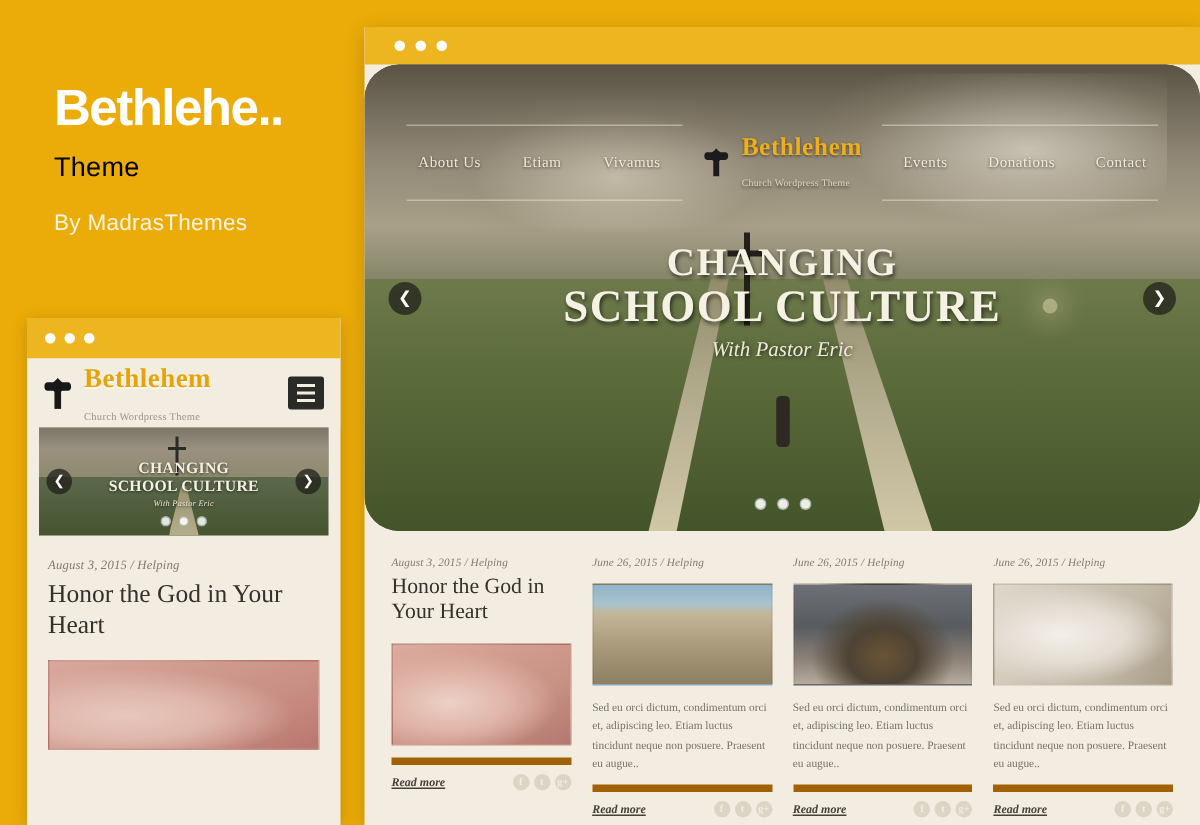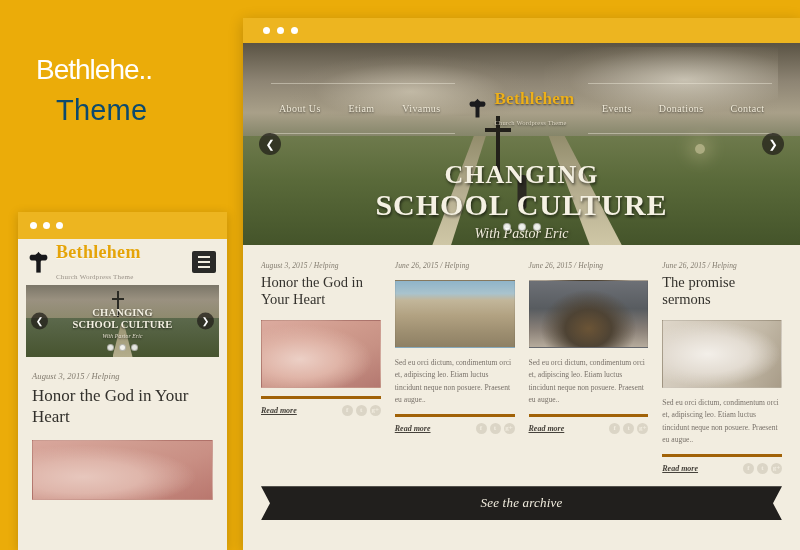--- a/index.html
+++ b/index.html
@@ -12,26 +12,26 @@
 
   
   .promo {
     position: absolute; left: 0; top: 0;
     width: 250px; height: 550px;
     background: #EBAC09;
     padding: 55px 0 0 36px;
     z-index: 1;
   }
   .promo-title {
-    font-size: 28px; font-weight: normal; color: #ffffff;
+    font-size: 34px; font-weight: bold; color: #ffffff;
     letter-spacing: -1px; line-height: 1.05; white-space: nowrap;
   }
   .promo-sub {
-    font-size: 29px; color: #0c4a6e; font-weight: 300;
-    margin-top: 10px; letter-spacing: .2px; margin-left: 20px;
+    font-size: 18px; color: #000000; font-weight: 300;
+    margin-top: 10px; letter-spacing: .2px;
   }
   .promo-by {
     font-size: 15px; color: #fbf2df; margin-top: 18px; letter-spacing: .2px;
   }
 
   
   .mobile {
     position: absolute; left: 18px; top: 212px;
     width: 209px; height: 338px;
     background: #F2EDE0;
@@ -143,22 +143,23 @@
     box-shadow: 0 3px 14px rgba(0,0,0,.2);
     overflow: hidden; z-index: 2;
   }
   .b-bar {
     height: 25px; background: #EDB520; display: flex;
     align-items: center; padding-left: 20px; gap: 7px;
   }
   .b-bar .dot { width: 7px; height: 7px; }
 
   .hero {
-    position: relative; height: 202px; overflow: hidden;
+    position: relative; height: 311px; overflow: hidden;
     background: linear-gradient(180deg,#3c3a30 0%,#5f6149 30%,#6d7350 58%,#4e5a33 100%);
+    border-radius: 23px;
   }
   .hero .sky {
     position: absolute; inset: 0 0 52% 0;
     background: linear-gradient(180deg,#5a5344 0%,#8e8574 40%,#a9a089 72%,#7f8164 100%);
   }
   .hero .cloud1 {
     position:absolute; left:8%; top:6%; width:44%; height:30%;
     background: radial-gradient(ellipse at 50% 60%, rgba(228,220,200,.55) 0%, rgba(150,140,120,.18) 55%, rgba(0,0,0,0) 72%);
   }
   .hero .cloud2 {
@@ -279,21 +280,21 @@
     background:
       radial-gradient(ellipse at 38% 50%, #f3efe9 0%, #e3dcd2 40%, rgba(0,0,0,0) 70%),
       linear-gradient(120deg,#ded6c9 0%,#cfc6b7 38%,#c2b8a6 68%,#a89c88 100%);
   }
   .c-body {
     font-family: "Liberation Serif", serif; font-size: 7.6px; color: #79726a;
     line-height: 1.62; margin-top: 9px;
   }
   .c-foot {
     display: flex; align-items: center; justify-content: space-between;
-    border-top: 3px solid #a16207; margin-top: 8px; padding-top: 6px;
+    border-top: 5px solid #a16207; margin-top: 8px; padding-top: 6px;
   }
   .read-more {
     font-family: "Liberation Serif", serif; font-style: italic; font-weight: bold;
     font-size: 8px; color: #46423b; text-decoration: underline;
   }
   .socials { display: flex; gap: 3px; }
   .soc {
     width: 11px; height: 11px; border-radius: 50%; background: #DBD5C6;
     color: #F2EDE0; display: flex; align-items: center; justify-content: center;
     font-family: "Liberation Serif", serif; font-size: 7px; font-weight: bold; line-height: 1;
@@ -310,20 +311,21 @@
     font-family: "Liberation Serif", serif; font-style: italic; font-size: 13px;
     color: #F1ECDE; letter-spacing: .2px;
   }
 </style>
 </head>
 <body>
 
 <div class="promo">
   <div class="promo-title">Bethlehe..</div>
   <div class="promo-sub">Theme</div>
+  <div class="promo-by">By MadrasThemes</div>
 </div>
 
 <div class="mobile">
 
   <div class="mobile-bar">
     <span class="dot"></span>
     <span class="dot"></span>
     <span class="dot"></span>
   </div>
 
@@ -475,21 +477,20 @@
         <span class="socials">
           <span class="soc">f</span>
           <span class="soc">t</span>
           <span class="soc">g+</span>
         </span>
       </div>
     </div>
 
     <div class="card">
       <div class="c-meta">June 26, 2015 / Helping</div>
-      <div class="c-title">The promise sermons</div>
       <div class="c-photo ph-couple"></div>
       <div class="c-body">Sed eu orci dictum, condimentum orci et, adipiscing leo. Etiam luctus tincidunt neque non posuere. Praesent eu augue..</div>
       <div class="c-foot">
         <a class="read-more">Read more</a>
         <span class="socials">
           <span class="soc">f</span>
           <span class="soc">t</span>
           <span class="soc">g+</span>
         </span>
       </div>

